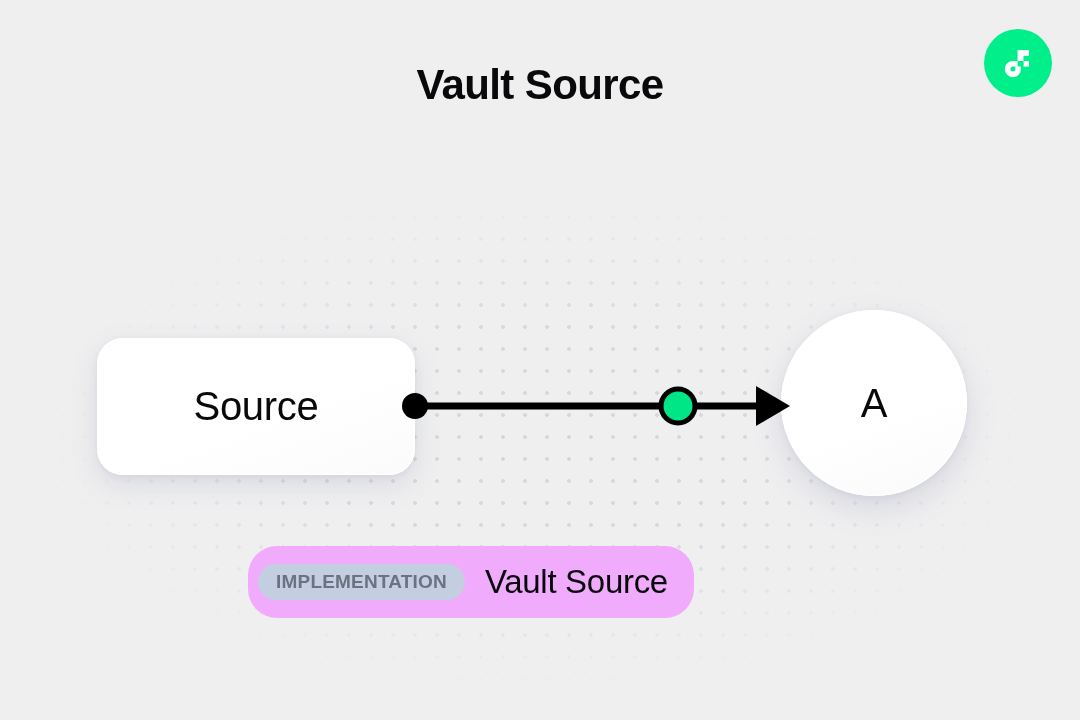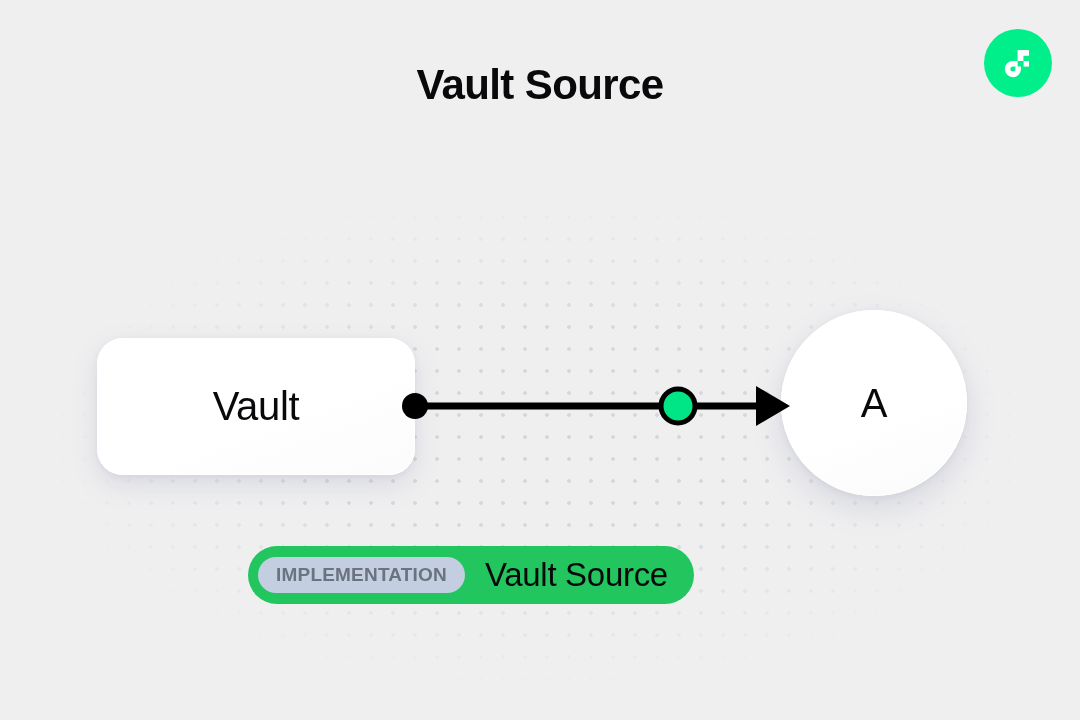--- a/index.html
+++ b/index.html
@@ -140,24 +140,24 @@
     width: 1080px;
     height: 720px;
     pointer-events: none;
   }
 
   
   #impl-badge {
     position: absolute;
     left: 248px;
     top: 546px;
-    height: 58px;
+    height: 72px;
     padding: 0 26px 0 10px;
     border-radius: 29px;
-    background: #22c55e;
+    background: #f0abfc;
     display: flex;
     align-items: center;
     gap: 20px;
   }
   #impl-badge-tag {
     height: 36px;
     padding: 0 18px;
     border-radius: 18px;
     background: #c3cfe1;
     display: flex;
@@ -187,21 +187,21 @@
   <div id="flow-logo">
     <svg width="42" height="42" viewBox="0 0 42 42" aria-hidden="true">
       <path d="M32 8 H20.6 V19 H26.4 V13.8 H32 Z" fill="#ffffff"></path>
       <path d="M26.4 19 H32 V24.6 H26.4 Z" fill="#ffffff"></path>
       <path d="M20.6 19 H26.4 V24.6 H20.6 Z" fill="#00ef8b"></path>
       <path d="M15.9 19 a8.1 8.1 0 1 0 8.1 8.1 V24.6 h-5.6 v2.5 a2.5 2.5 0 1 1 -2.5 -2.5 h4.7 V19 Z" fill="#ffffff"></path>
     </svg>
   </div>
 
   <div id="vault-node">
-    <span id="vault-node-label">Vault</span>
+    <span id="vault-node-label">Source</span>
   </div>
 
   <div id="account-node">
     <span id="account-node-label">A</span>
   </div>
 
   <svg id="edge-layer">
     <line x1="415" y1="406" x2="783" y2="406" stroke="#000000" stroke-width="7"></line>
     <polygon points="756,386 790,406 756,426" fill="#000000"></polygon>
     <circle cx="415" cy="406" r="13" fill="#000000"></circle>

